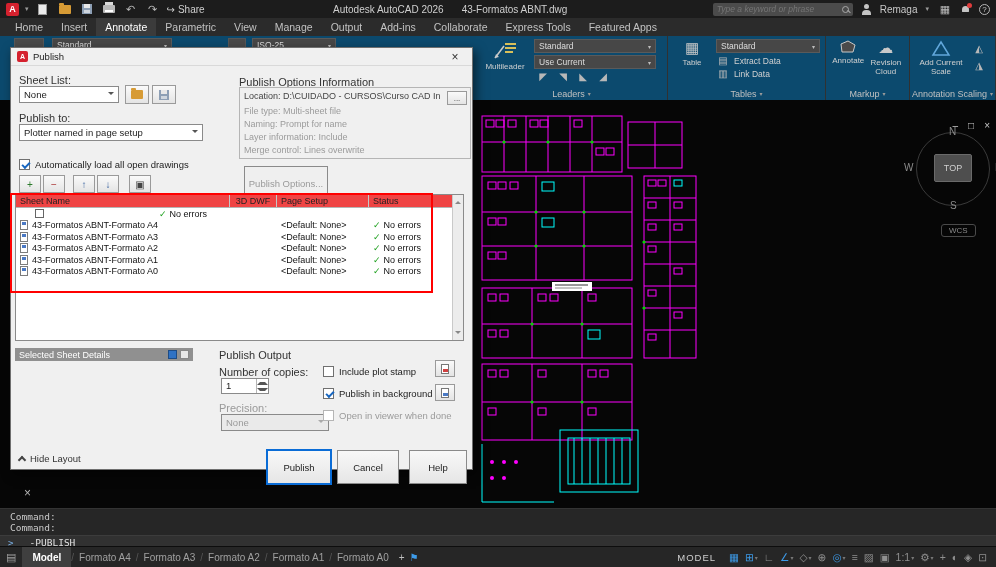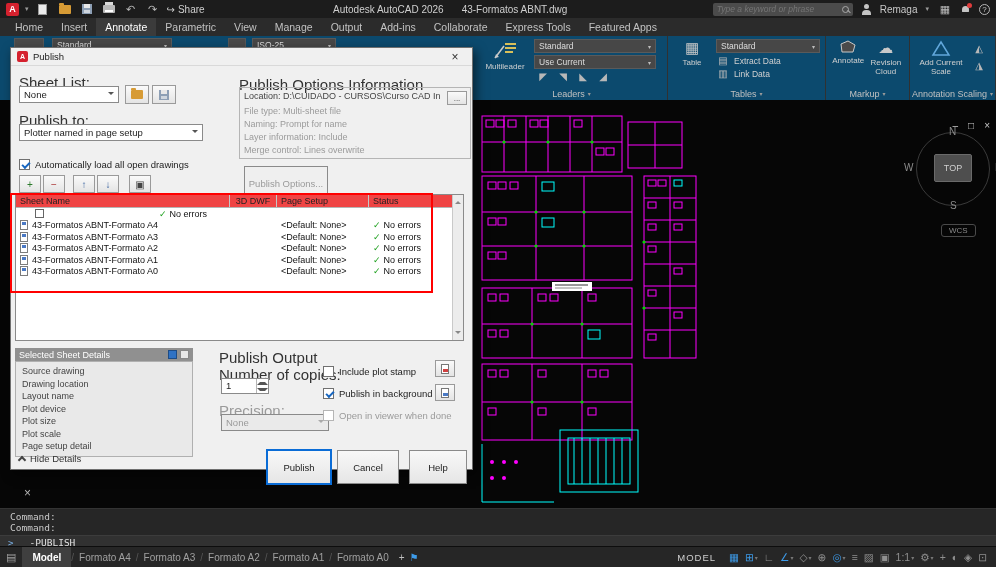--- a/index.html
+++ b/index.html
@@ -86,21 +86,21 @@
   .modelbadge{color:#cfcfcf;font-size:9.5px;letter-spacing:1px;margin-right:8px}
   .sicon{display:flex;align-items:center;padding:0 3px;color:#8f8f8f;font-size:10.5px;height:20px}
   .sicon.on{color:#3d9be9}
   .scaret{font-size:6px;color:#777;margin-left:1px}
 
   
   .dlg{position:absolute;left:10px;top:47px;width:463px;height:423px;background:#f0f0f0;border:1px solid #6f6f6f;box-shadow:3px 4px 10px rgba(0,0,0,.55);z-index:40;font-size:9.5px;color:#222}
   .dlg-title{height:18px;display:flex;align-items:center;gap:5px;padding:0 6px;background:#f0f0f0;border-bottom:1px solid #d9d9d9}
   .acad-logo-sm{width:11px;height:11px;background:#d5212e;border-radius:2px;color:#fff;font-size:7px;font-weight:bold;display:flex;align-items:center;justify-content:center}
   .dlg-close{margin-left:auto;width:22px;text-align:center;color:#333;font-size:12px}
-  .lbl{position:absolute;font-size:15px;color:#333;white-space:nowrap}
+  .lbl{position:absolute;font-size:11px;color:#333;white-space:nowrap}
   .lbl.dim{color:#9a9a9a}
   .ldrop{position:absolute;background:#fff;border:1px solid #8a8a8a;height:17px;display:flex;align-items:center;font-size:9.5px;padding:0 4px;white-space:nowrap;overflow:hidden}
   .ldrop.disabled{background:#eaeaea;color:#9a9a9a}
   .dcar{width:0;height:0;border:3px solid transparent;border-top-color:#555;margin-left:auto;flex:none}
   .tbtn{position:absolute;width:24px;height:19px;border:1px solid #9a9a9a;background:linear-gradient(#fafafa,#e4e4e4);display:flex;align-items:center;justify-content:center}
   .cbrow{position:absolute;display:flex;align-items:center;white-space:nowrap}
   .cb{width:11px;height:11px;border:1px solid #707070;background:#fff;margin-right:5px;position:relative;flex:none}
   .cb.checked::after{content:"";position:absolute;left:2px;top:2px;width:6px;height:3px;border-left:2px solid #1766c0;border-bottom:2px solid #1766c0;transform:rotate(-45deg)}
   .cb.disabled{border-color:#b5b5b5}
   .cbrow.dim{color:#9a9a9a}
@@ -694,29 +694,20 @@
         </div>
       <div class="scroll"></div>
     </div>
 
     <div class="dhdr">
       <span>Selected Sheet Details</span>
         <span class="sp"></span>
       <span class="di1"></span>
       <span class="di2"></span>
     </div>
-    <div class="dlist">
-        <div class="ditem">Source drawing</div>
-        <div class="ditem">Drawing location</div>
-        <div class="ditem">Layout name</div>
-        <div class="ditem">Plot device</div>
-        <div class="ditem">Plot size</div>
-        <div class="ditem">Plot scale</div>
-        <div class="ditem">Page setup detail</div>
-      </div>
 
     <span class="lbl" style="left:208px;top:301px">Publish Output</span>
     <span class="lbl" style="left:208px;top:318px">Number of copies:</span>
     <div class="spin">
       <span class="v">1</span>
       <span class="arr">
           <span>
             <span class="tri-up"></span>
           </span>
           <span>
@@ -748,18 +739,18 @@
     <div class="sideic" style="left:424px;top:336px">
         <span class="page-blue"></span>
       </div>
 
     <div class="btn primary" style="left:256px;top:402px;width:64px">Publish</div>
     <div class="btn" style="left:326px;top:402px;width:62px">Cancel</div>
     <div class="btn" style="left:398px;top:402px;width:58px">Help</div>
 
     <div class="hided">
       <span class="chev-up"></span>
-      <span>Hide Details</span>
+      <span>Hide Layout</span>
     </div>
   </div>
 
   <div class="redbox"></div>
 </div>
 
 </body></html>

